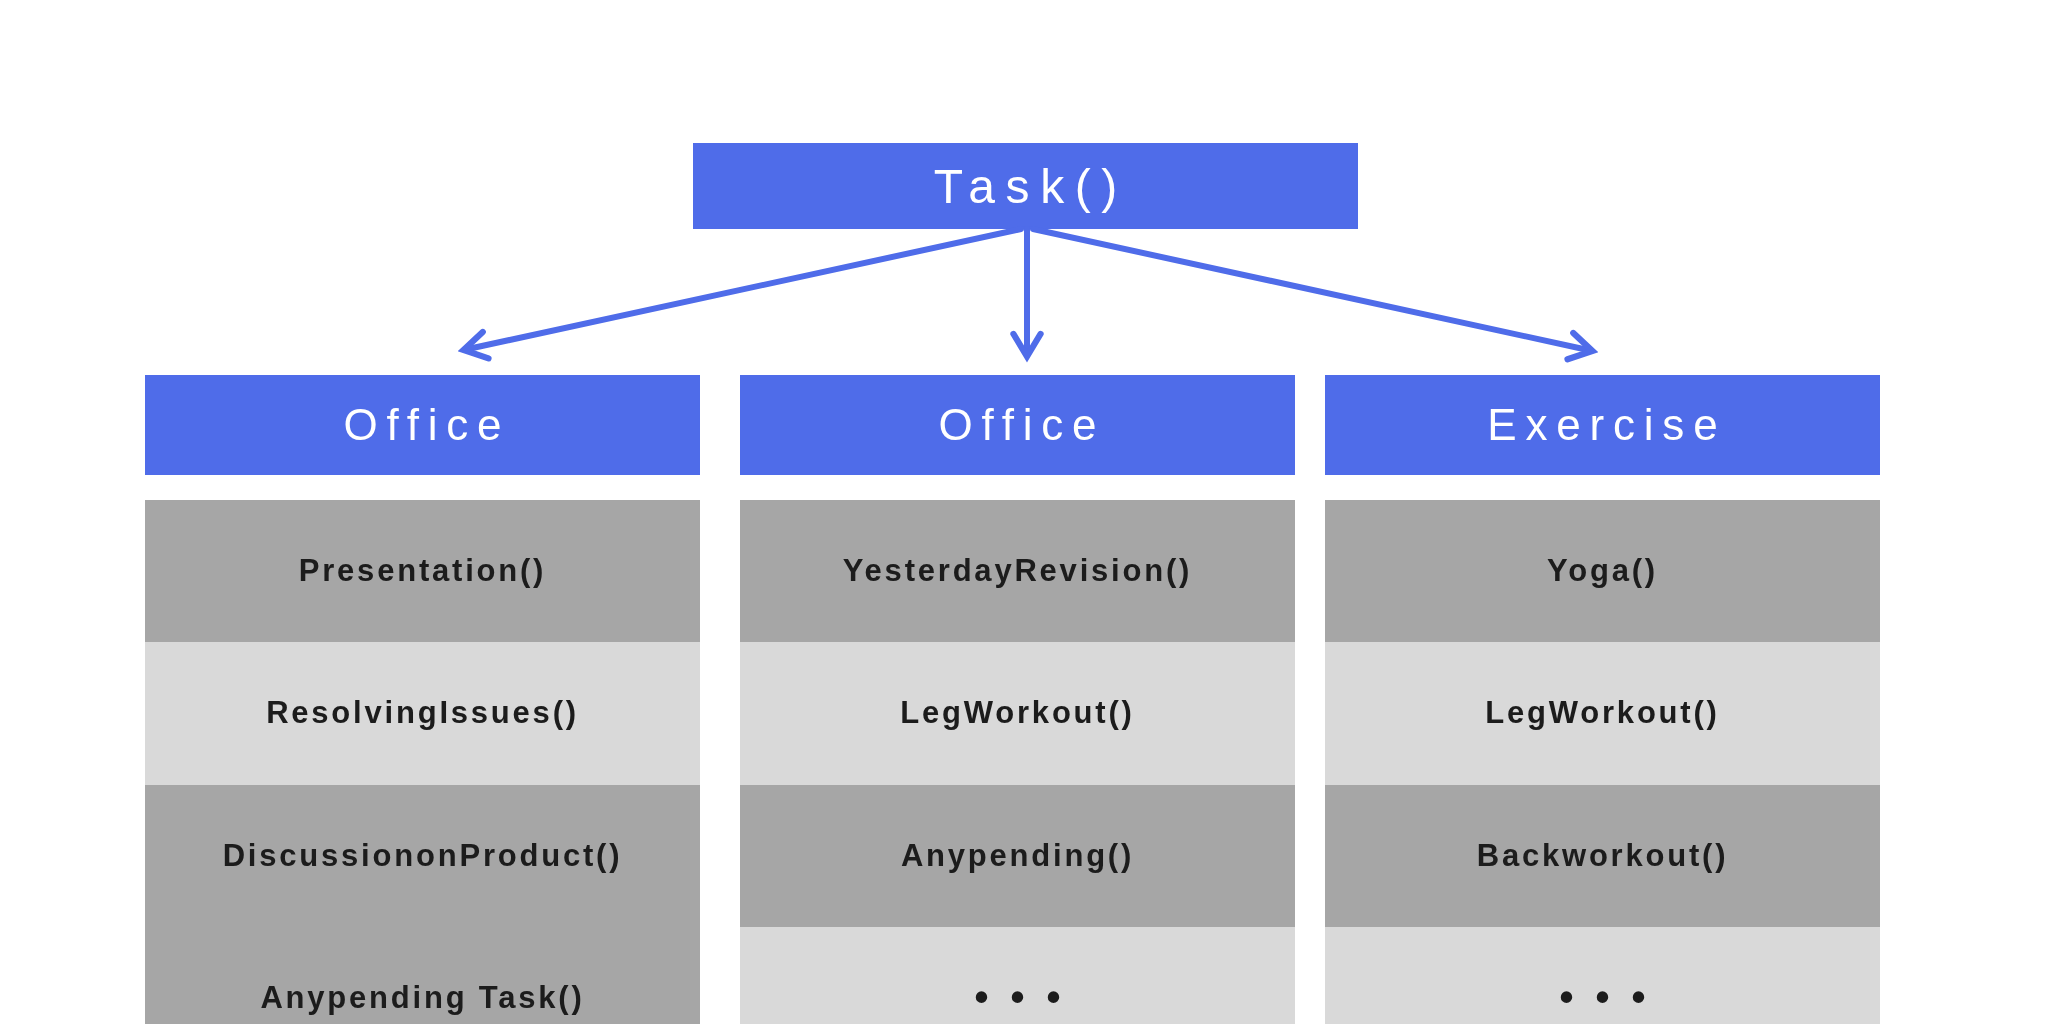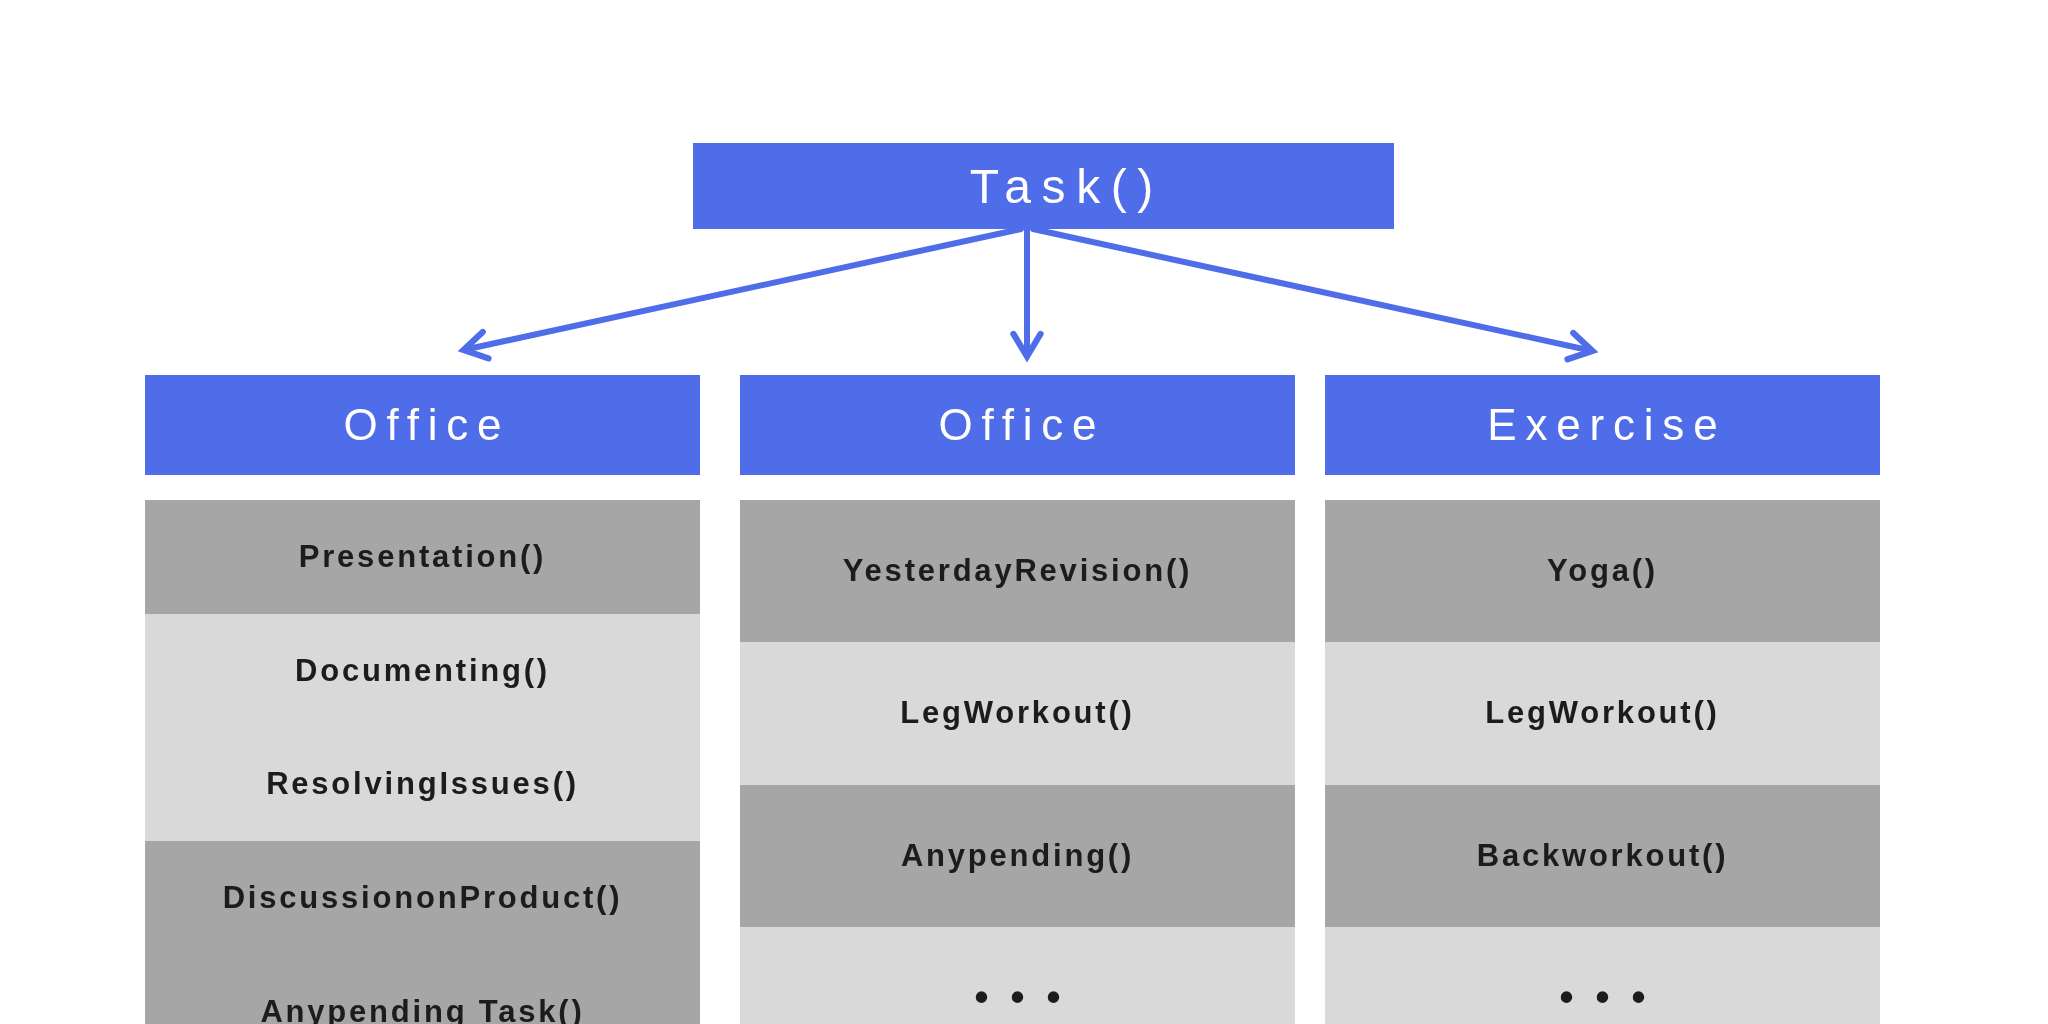--- a/index.html
+++ b/index.html
@@ -16,21 +16,20 @@
   .task-box {
     position: absolute;
     left: 693px; top: 143px;
     width: 665px; height: 86px;
     background: #4F6CE9;
     display: flex; align-items: center; justify-content: center;
     color: #ffffff;
     font-size: 48px;
     letter-spacing: 0.22em;
     text-indent: 0.22em;
-    padding-left: 36px;
   }
 
   
   .arrows {
     position: absolute;
     left: 0; top: 0;
     width: 2048px; height: 1024px;
     pointer-events: none;
   }
   .arrows path.line {
@@ -102,23 +101,20 @@
 
   <div class="column col-office">
     <div class="col-header">
       <span>Office</span>
     </div>
     <div class="col-list">
       <div class="row dark">
           <span>Presentation()</span>
         </div>
       <div class="row light">
-          <span>Documenting()</span>
-        </div>
-      <div class="row light">
           <span>ResolvingIssues()</span>
         </div>
       <div class="row dark">
           <span>DiscussiononProduct()</span>
         </div>
       <div class="row dark">
           <span>Anypending Task()</span>
         </div>
     </div>
   </div>

